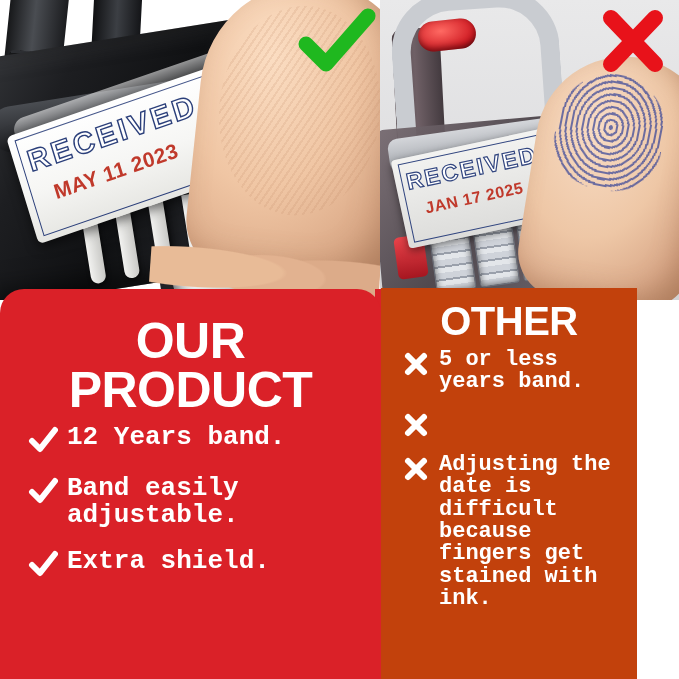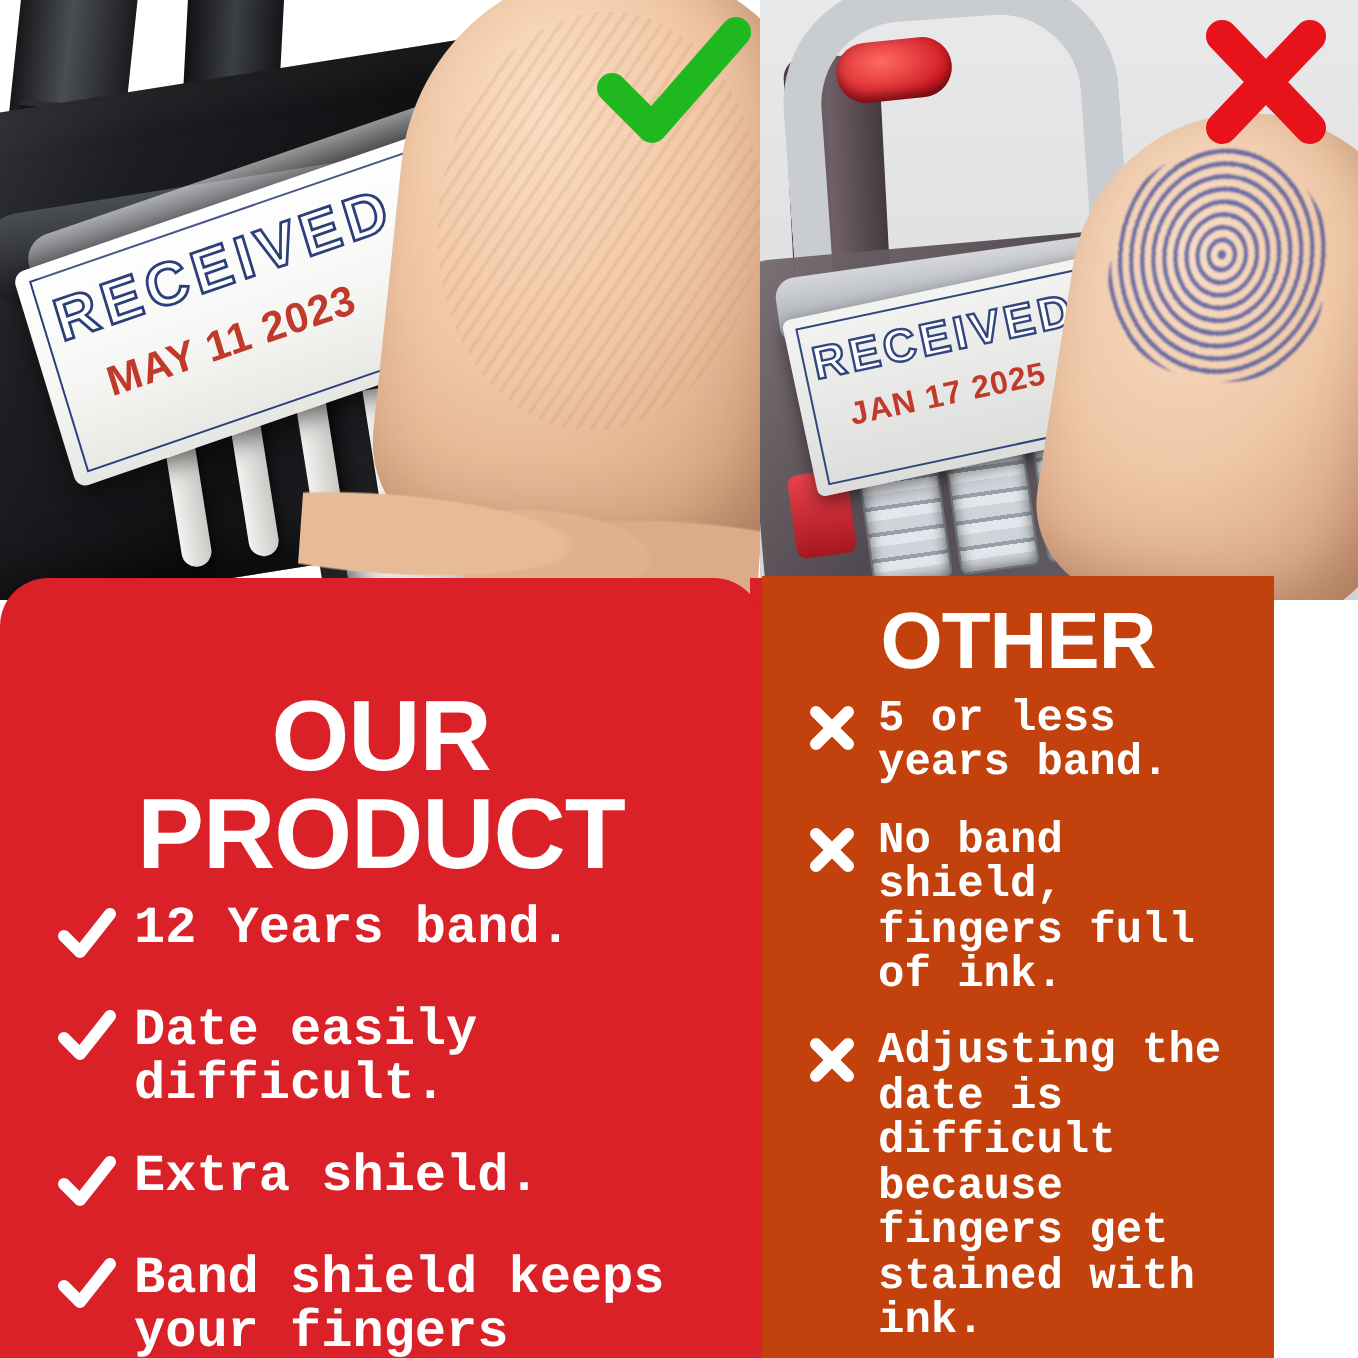--- a/index.html
+++ b/index.html
@@ -186,21 +186,21 @@
   }
   .panel-right{
     left:381px;top:288px;width:256px;height:391px;
     background:#c2410c;z-index:4;
   }
 
   .p-title{
     color:#fff;font-weight:700;text-align:center;line-height:.97;
     letter-spacing:-0.5px;
   }
-  .panel-left .p-title{font-size:50px;padding:12px 10px 0;margin-top:43px;}
+  .panel-left .p-title{font-size:50px;padding:28px 10px 0;}
   .panel-right .p-title{font-size:40px;padding:14px 6px 0;}
 
   .bullets{margin:0;padding:0;list-style:none;font-family:Liberation Mono, monospace;}
   .panel-left .bullets{margin-top:10px;padding-left:28px;padding-right:24px;}
   .panel-right .bullets{margin-top:8px;padding-left:22px;padding-right:6px;}
 
   .bullet{display:flex;align-items:flex-start;color:#fff;}
   .panel-left .bullet{margin-bottom:20px;}
   .panel-right .bullet{margin-bottom:16px;}
 
@@ -303,21 +303,20 @@
           </svg>
         </span>
         <span class="btxt">5 or less years band.</span>
       </li>
       <li class="bullet">
         <span class="glyph">
           <svg width="26" height="26" viewBox="0 0 26 26" aria-hidden="true">
             <path d="M5 5 L21 21 M21 5 L5 21" fill="none" stroke="#ffffff" stroke-width="6" stroke-linecap="round"></path>
           </svg>
         </span>
-        <span class="btxt">No band shield, fingers full of ink.</span>
       </li>
       <li class="bullet">
         <span class="glyph">
           <svg width="26" height="26" viewBox="0 0 26 26" aria-hidden="true">
             <path d="M5 5 L21 21 M21 5 L5 21" fill="none" stroke="#ffffff" stroke-width="6" stroke-linecap="round"></path>
           </svg>
         </span>
         <span class="btxt">Adjusting the date is difficult because fingers get stained with ink.</span>
       </li>
     </ul>
@@ -336,34 +335,26 @@
           </svg>
         </span>
         <span class="btxt">12 Years band.</span>
       </li>
       <li class="bullet">
         <span class="glyph">
           <svg width="30" height="30" viewBox="0 0 30 30" aria-hidden="true">
             <path d="M4 16 L12 24 L27 5" fill="none" stroke="#ffffff" stroke-width="6" stroke-linecap="round" stroke-linejoin="round"></path>
           </svg>
         </span>
-        <span class="btxt">Date easily difficult.</span>
+        <span class="btxt">Band easily adjustable.</span>
       </li>
       <li class="bullet">
         <span class="glyph">
           <svg width="30" height="30" viewBox="0 0 30 30" aria-hidden="true">
             <path d="M4 16 L12 24 L27 5" fill="none" stroke="#ffffff" stroke-width="6" stroke-linecap="round" stroke-linejoin="round"></path>
           </svg>
         </span>
         <span class="btxt">Extra shield.</span>
       </li>
-      <li class="bullet">
-        <span class="glyph">
-          <svg width="30" height="30" viewBox="0 0 30 30" aria-hidden="true">
-            <path d="M4 16 L12 24 L27 5" fill="none" stroke="#ffffff" stroke-width="6" stroke-linecap="round" stroke-linejoin="round"></path>
-          </svg>
-        </span>
-        <span class="btxt">Band shield keeps your fingers clean.</span>
-      </li>
     </ul>
   </div>
 
 </div>
 
 </body></html>

